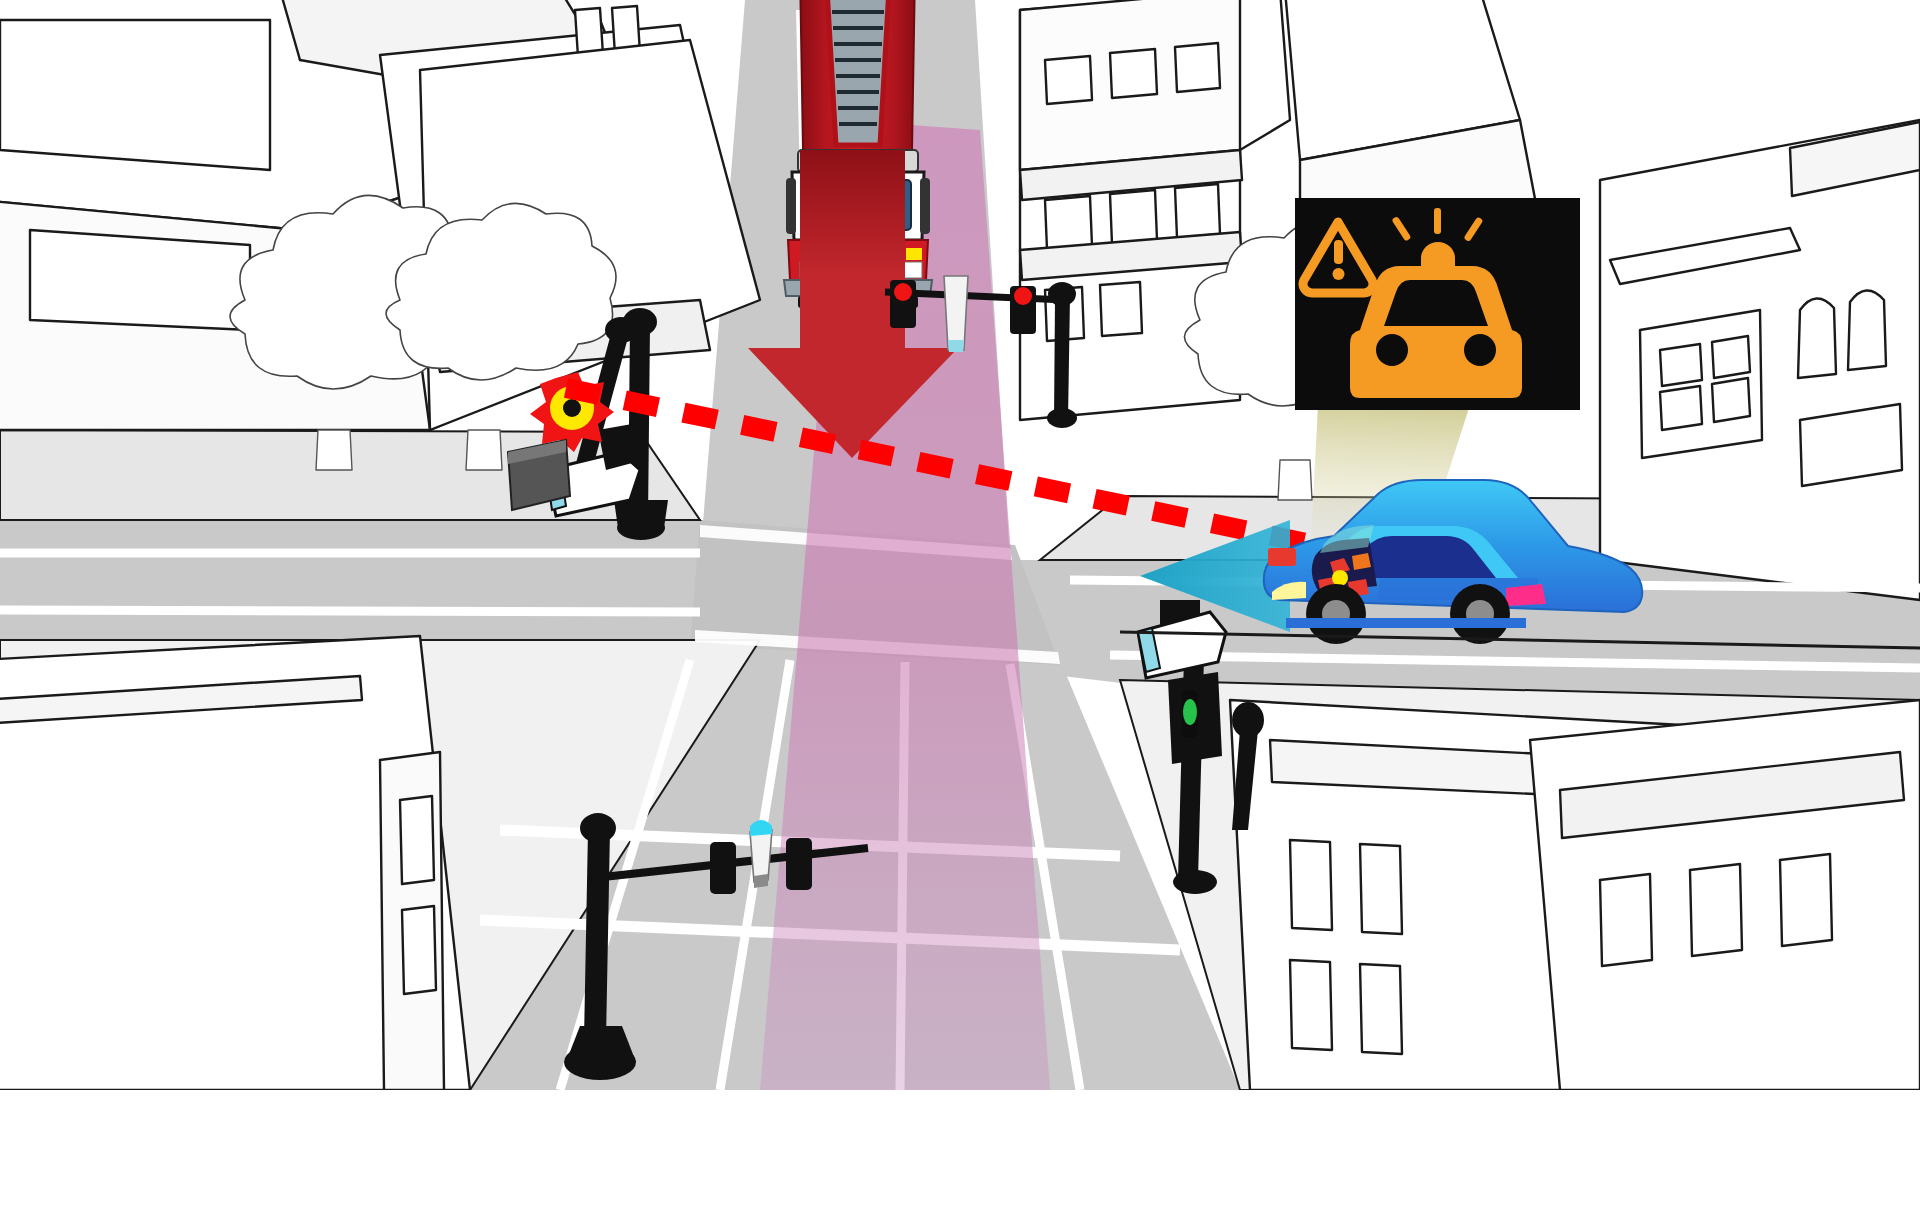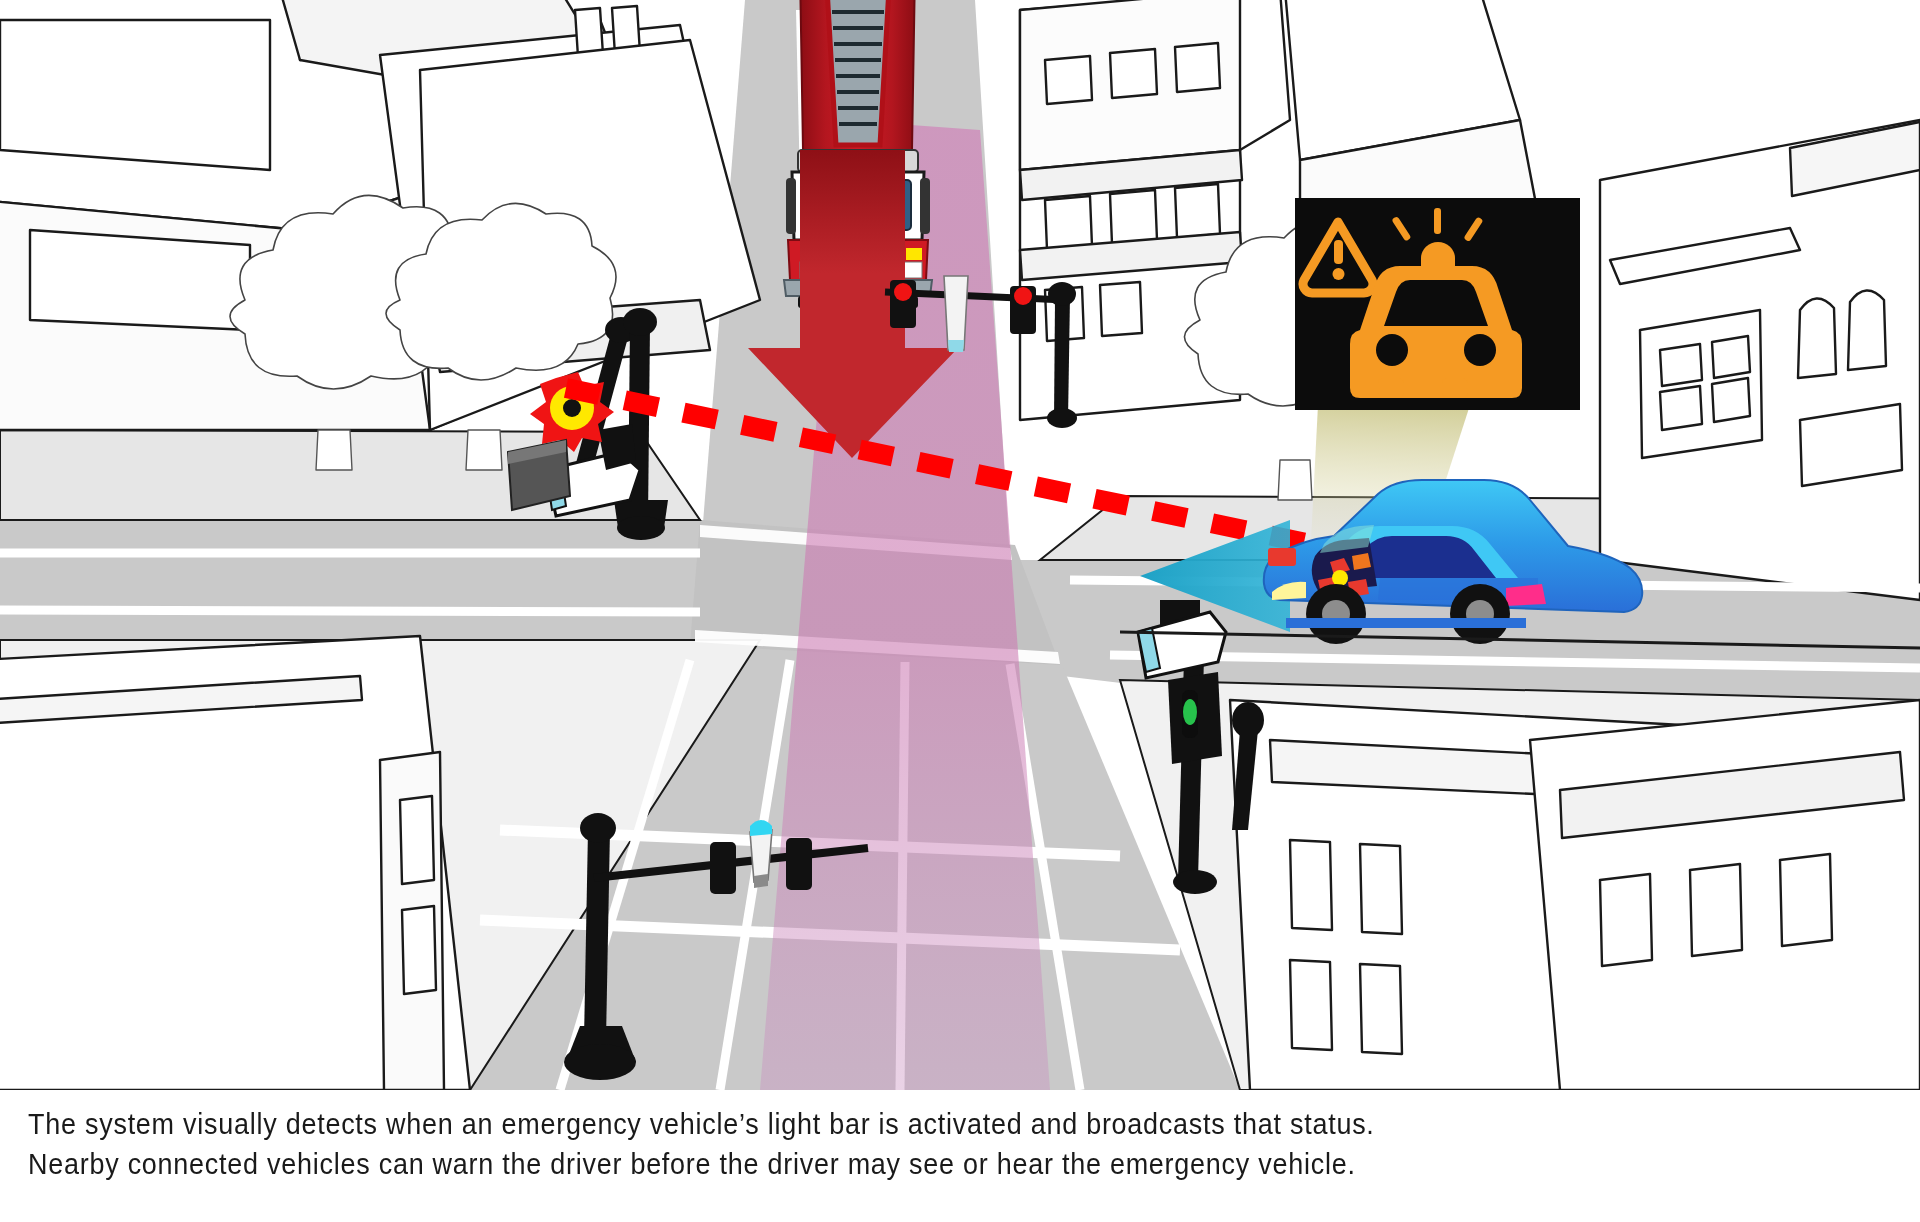--- a/index.html
+++ b/index.html
@@ -362,18 +362,14 @@
         <circle cx="1480" cy="614" r="30" fill="#111"></circle>
         <circle cx="1480" cy="614" r="14" fill="#8d8d8d"></circle>
 
         <path d="M1286,618 l240,0 l0,10 l-240,0 Z" fill="#2a6fd8"></path>
       </g>
 
       <path d="M1120,632 L1920,648" stroke="#1a1a1a" stroke-width="3" fill="none"></path>
     </svg>
   </div>
 
-  <div id="caption">
-    <div class="cap-line" id="cap-l1">The system visually detects when an emergency vehicle’s light bar is activated and broadcasts that status.</div>
-    <div class="cap-line" id="cap-l2">Nearby connected vehicles can warn the driver before the driver may see or hear the emergency vehicle.</div>
-  </div>
 
 </div>
 
 </body></html>

